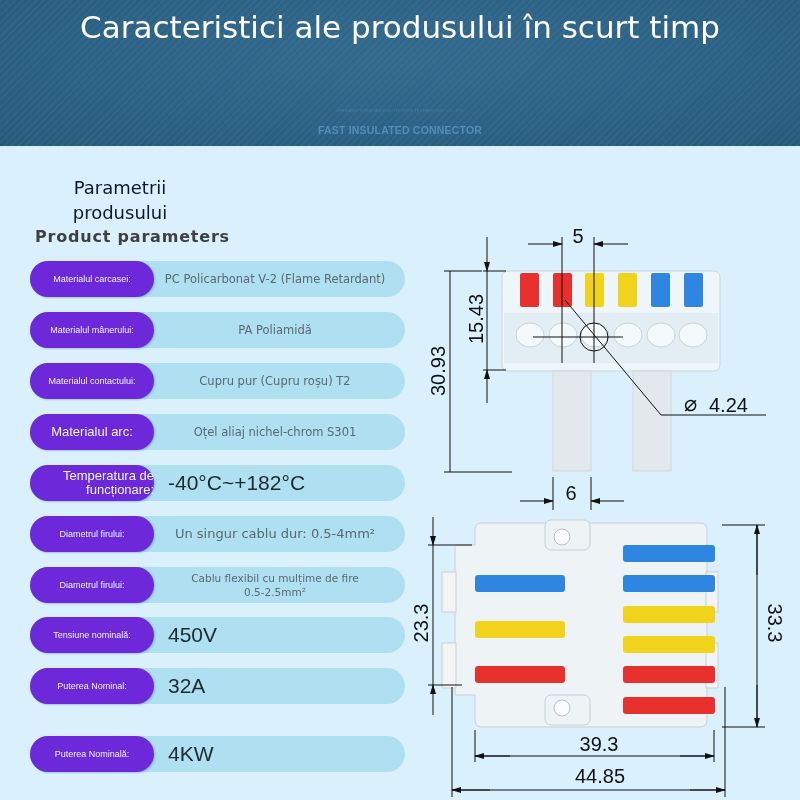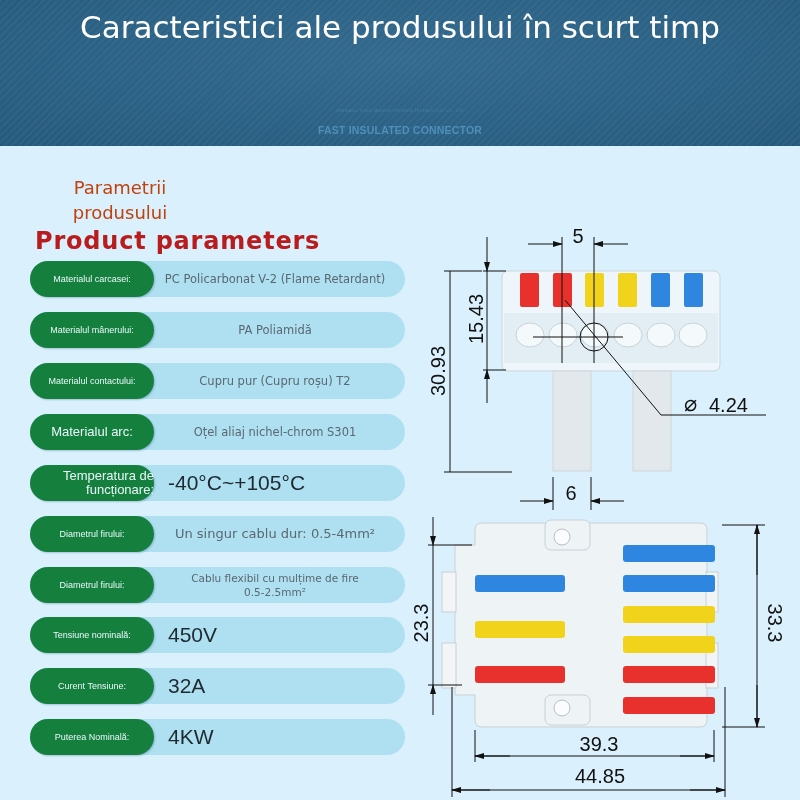--- a/index.html
+++ b/index.html
@@ -28,34 +28,34 @@
     margin-top: 32px;
   }
   .banner-company {
     position: absolute; left: 0; right: 0; top: 108px;
     color: #447fa6; font-size: 4px; letter-spacing: 0.2px;
     font-family: "Liberation Sans", sans-serif;
   }
 
   .section-ro {
     position: absolute; left: 40px; top: 175px; width: 160px;
-    text-align: center; color: #c2410c; font-size: 18px; line-height: 25px;
+    text-align: center; color: #0f172a; font-size: 18px; line-height: 25px;
   }
   .section-en {
     position: absolute; left: 35px; top: 227px;
-    color: #b91c1c; font-weight: bold; font-size: 24px; letter-spacing: 0.8px;
+    color: #404040; font-weight: bold; font-size: 16px; letter-spacing: 0.8px;
   }
 
   .row {
     position: absolute; left: 30px; width: 375px; height: 36px;
     border-radius: 18px; background: #aee0f1;
   }
   .label {
     position: absolute; left: 0; top: 0; width: 124px; height: 36px;
-    border-radius: 18px; background: #15803d;
+    border-radius: 18px; background: #6d28d9;
     box-shadow: 1px 1px 2px rgba(0,60,90,0.25);
     color: #eaf7fc; display: flex; align-items: center; justify-content: center;
     text-align: center; font-size: 9px; line-height: 11px;
     font-family: "Liberation Sans", sans-serif;
   }
   .label.big { font-size: 13px; line-height: 14px; text-align: right; }
   .value {
     position: absolute; left: 130px; right: 15px; top: 0; height: 36px;
     display: flex; align-items: center; justify-content: center; text-align: center;
     color: #5a6870; font-size: 11.5px; line-height: 14px;
@@ -91,39 +91,39 @@
 <div class="row" style="top:363px">
   <div class="label">Materialul contactului:</div>
   <div class="value">Cupru pur (Cupru roșu) T2</div>
 </div>
 <div class="row" style="top:414px">
   <div class="label big">Materialul arc:</div>
   <div class="value">Oțel aliaj nichel-chrom S301</div>
 </div>
 <div class="row" style="top:465px">
   <div class="label big">Temperatura de funcționare:</div>
-  <div class="value large">-40°C~+105°C</div>
+  <div class="value large">-40°C~+182°C</div>
 </div>
 <div class="row" style="top:516px">
   <div class="label">Diametrul firului:</div>
   <div class="value" style="font-size:13px">Un singur cablu dur: 0.5-4mm²</div>
 </div>
 <div class="row" style="top:567px">
   <div class="label">Diametrul firului:</div>
   <div class="value" style="font-size:10.5px;padding:0 20px">Cablu flexibil cu mulțime de fire 0.5-2.5mm²</div>
 </div>
 <div class="row" style="top:617px">
   <div class="label">Tensiune nominală:</div>
   <div class="value large">450V</div>
 </div>
 <div class="row" style="top:668px">
-  <div class="label">Curent Tensiune:</div>
+  <div class="label">Puterea Nominal:</div>
   <div class="value large">32A</div>
 </div>
-<div class="row" style="top:719px">
+<div class="row" style="top:736px">
   <div class="label">Puterea Nominală:</div>
   <div class="value large">4KW</div>
 </div>
 
 <svg class="drawing" style="left:420px;top:215px" width="380" height="295" viewBox="0 0 380 295">
   <defs>
     <marker id="arr" markerWidth="10" markerHeight="6" refX="9" refY="3" orient="auto">
       <path d="M0,0 L10,3 L0,6 Z" fill="#111"></path>
     </marker>
   </defs>

